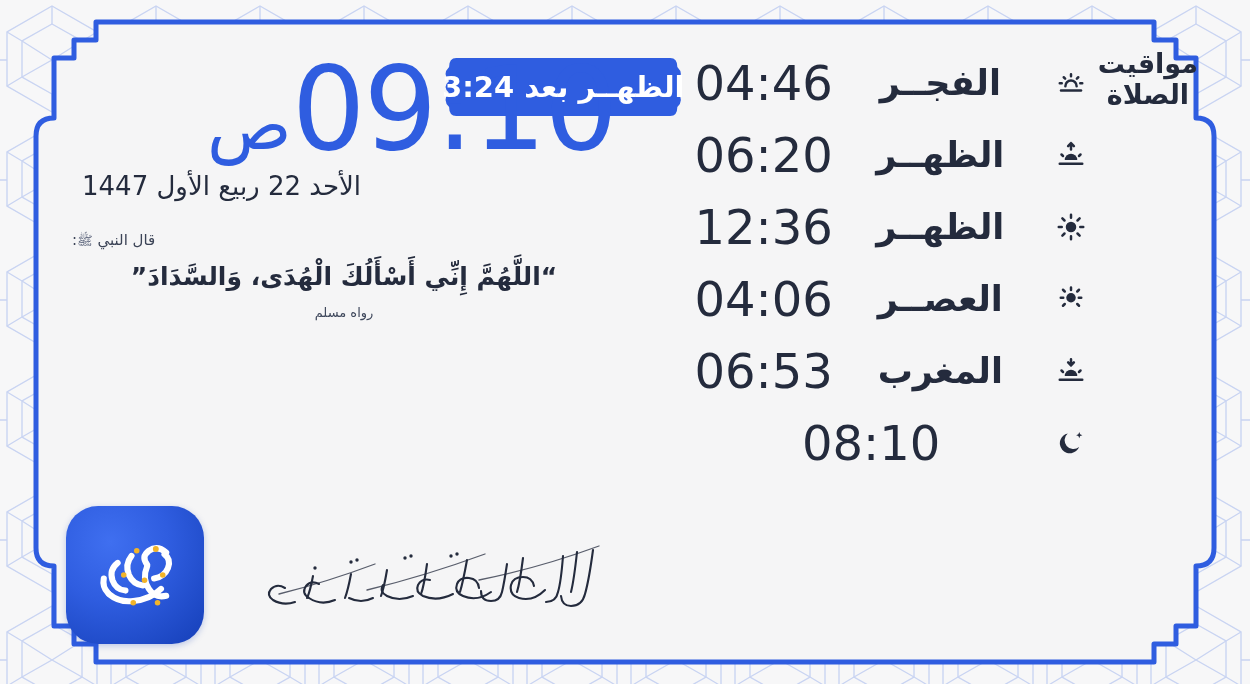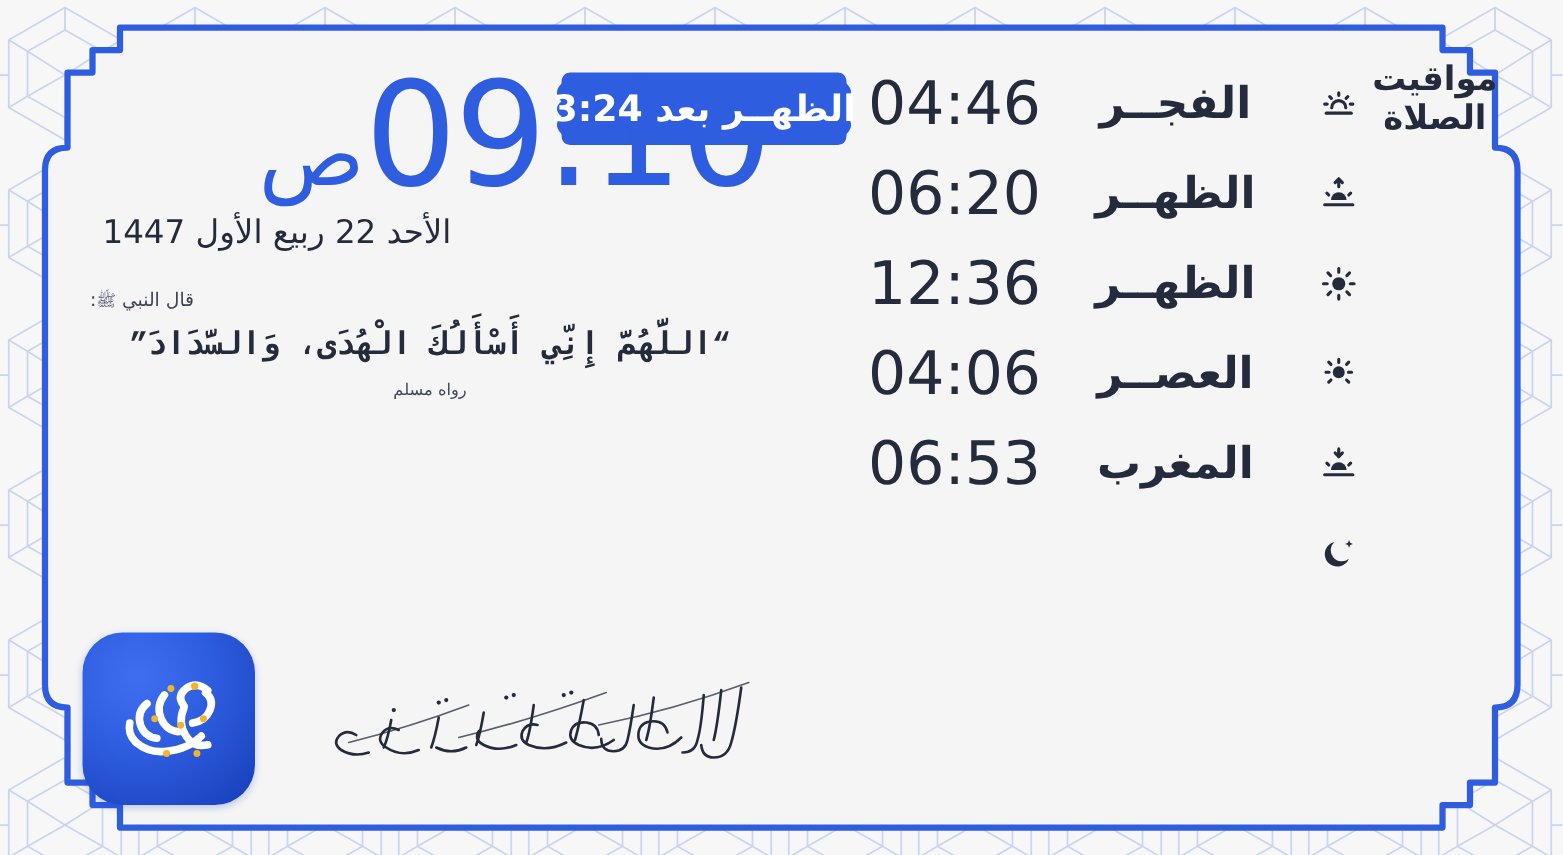--- a/index.html
+++ b/index.html
@@ -116,21 +116,20 @@
     color: #46506a;
   }
 
   .hadith-text {
     font-size: 25px;
     font-weight: bold;
     color: #242b3d;
     line-height: 1.45;
     text-align: center;
     direction: rtl;
-    font-family: Liberation Mono, monospace;
   }
 
   .hadith-source {
     margin-top: 10px;
     font-size: 13px;
     color: #3f485c;
     text-align: center;
   }
 
   
@@ -370,20 +369,21 @@
         <span class="prayer-time">06:53</span>
       </div>
 
       <div class="prayer-row">
         <span class="prayer-icon">
           <svg width="30" height="30" viewBox="0 0 24 24" fill="none" stroke="#242b3d" stroke-width="2" stroke-linecap="round" stroke-linejoin="round">
             <path d="M18.5 15.2 A8 8 0 1 1 9.4 4.4 a6.4 6.4 0 0 0 9.1 10.8 z" fill="#242b3d" stroke="none"></path>
             <path d="M18.6 3.2 l0.7 1.8 1.8 0.7 -1.8 0.7 -0.7 1.8 -0.7 -1.8 -1.8 -0.7 1.8 -0.7 z" fill="#242b3d" stroke="none"></path>
           </svg>
         </span>
+        <span class="prayer-time">08:10</span>
       </div>
 
     </div>
 
     <div class="countdown-wrap">
       <svg class="countdown-svg" viewBox="0 0 410 66" preserveAspectRatio="none" aria-hidden="true">
         <path d="
           M 24 4
           L 386 4
           Q 398 4 398 13

